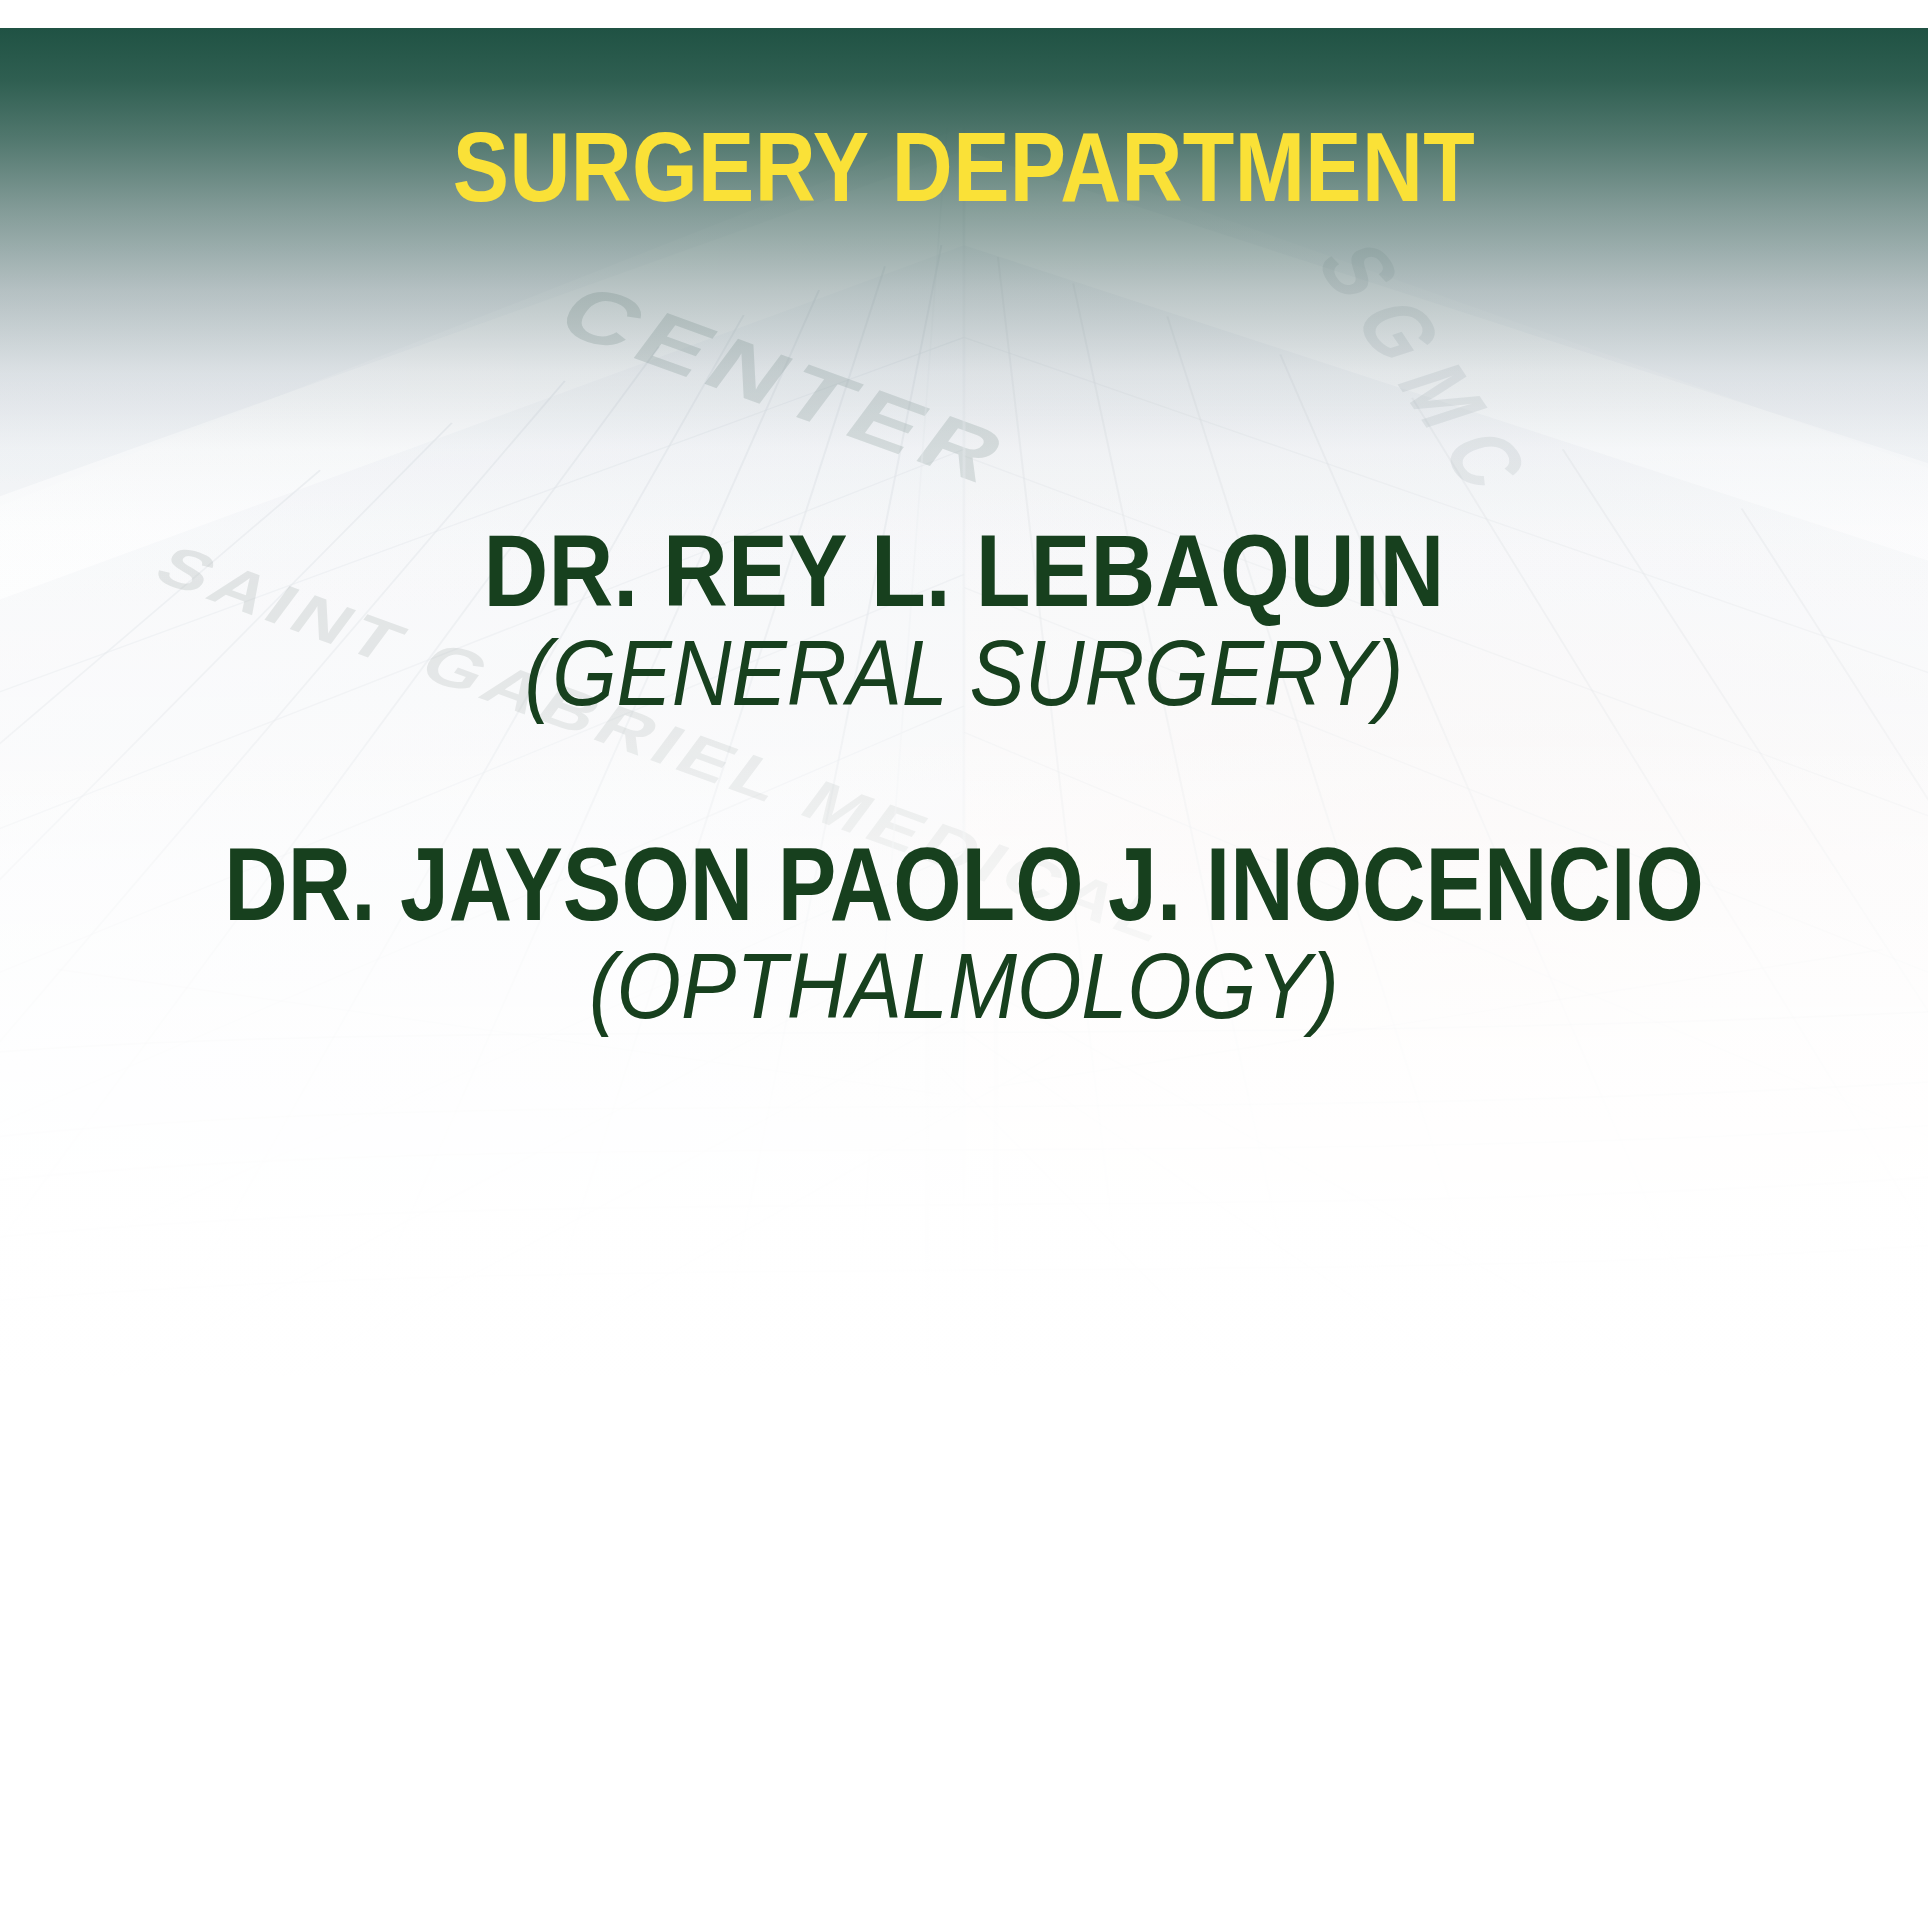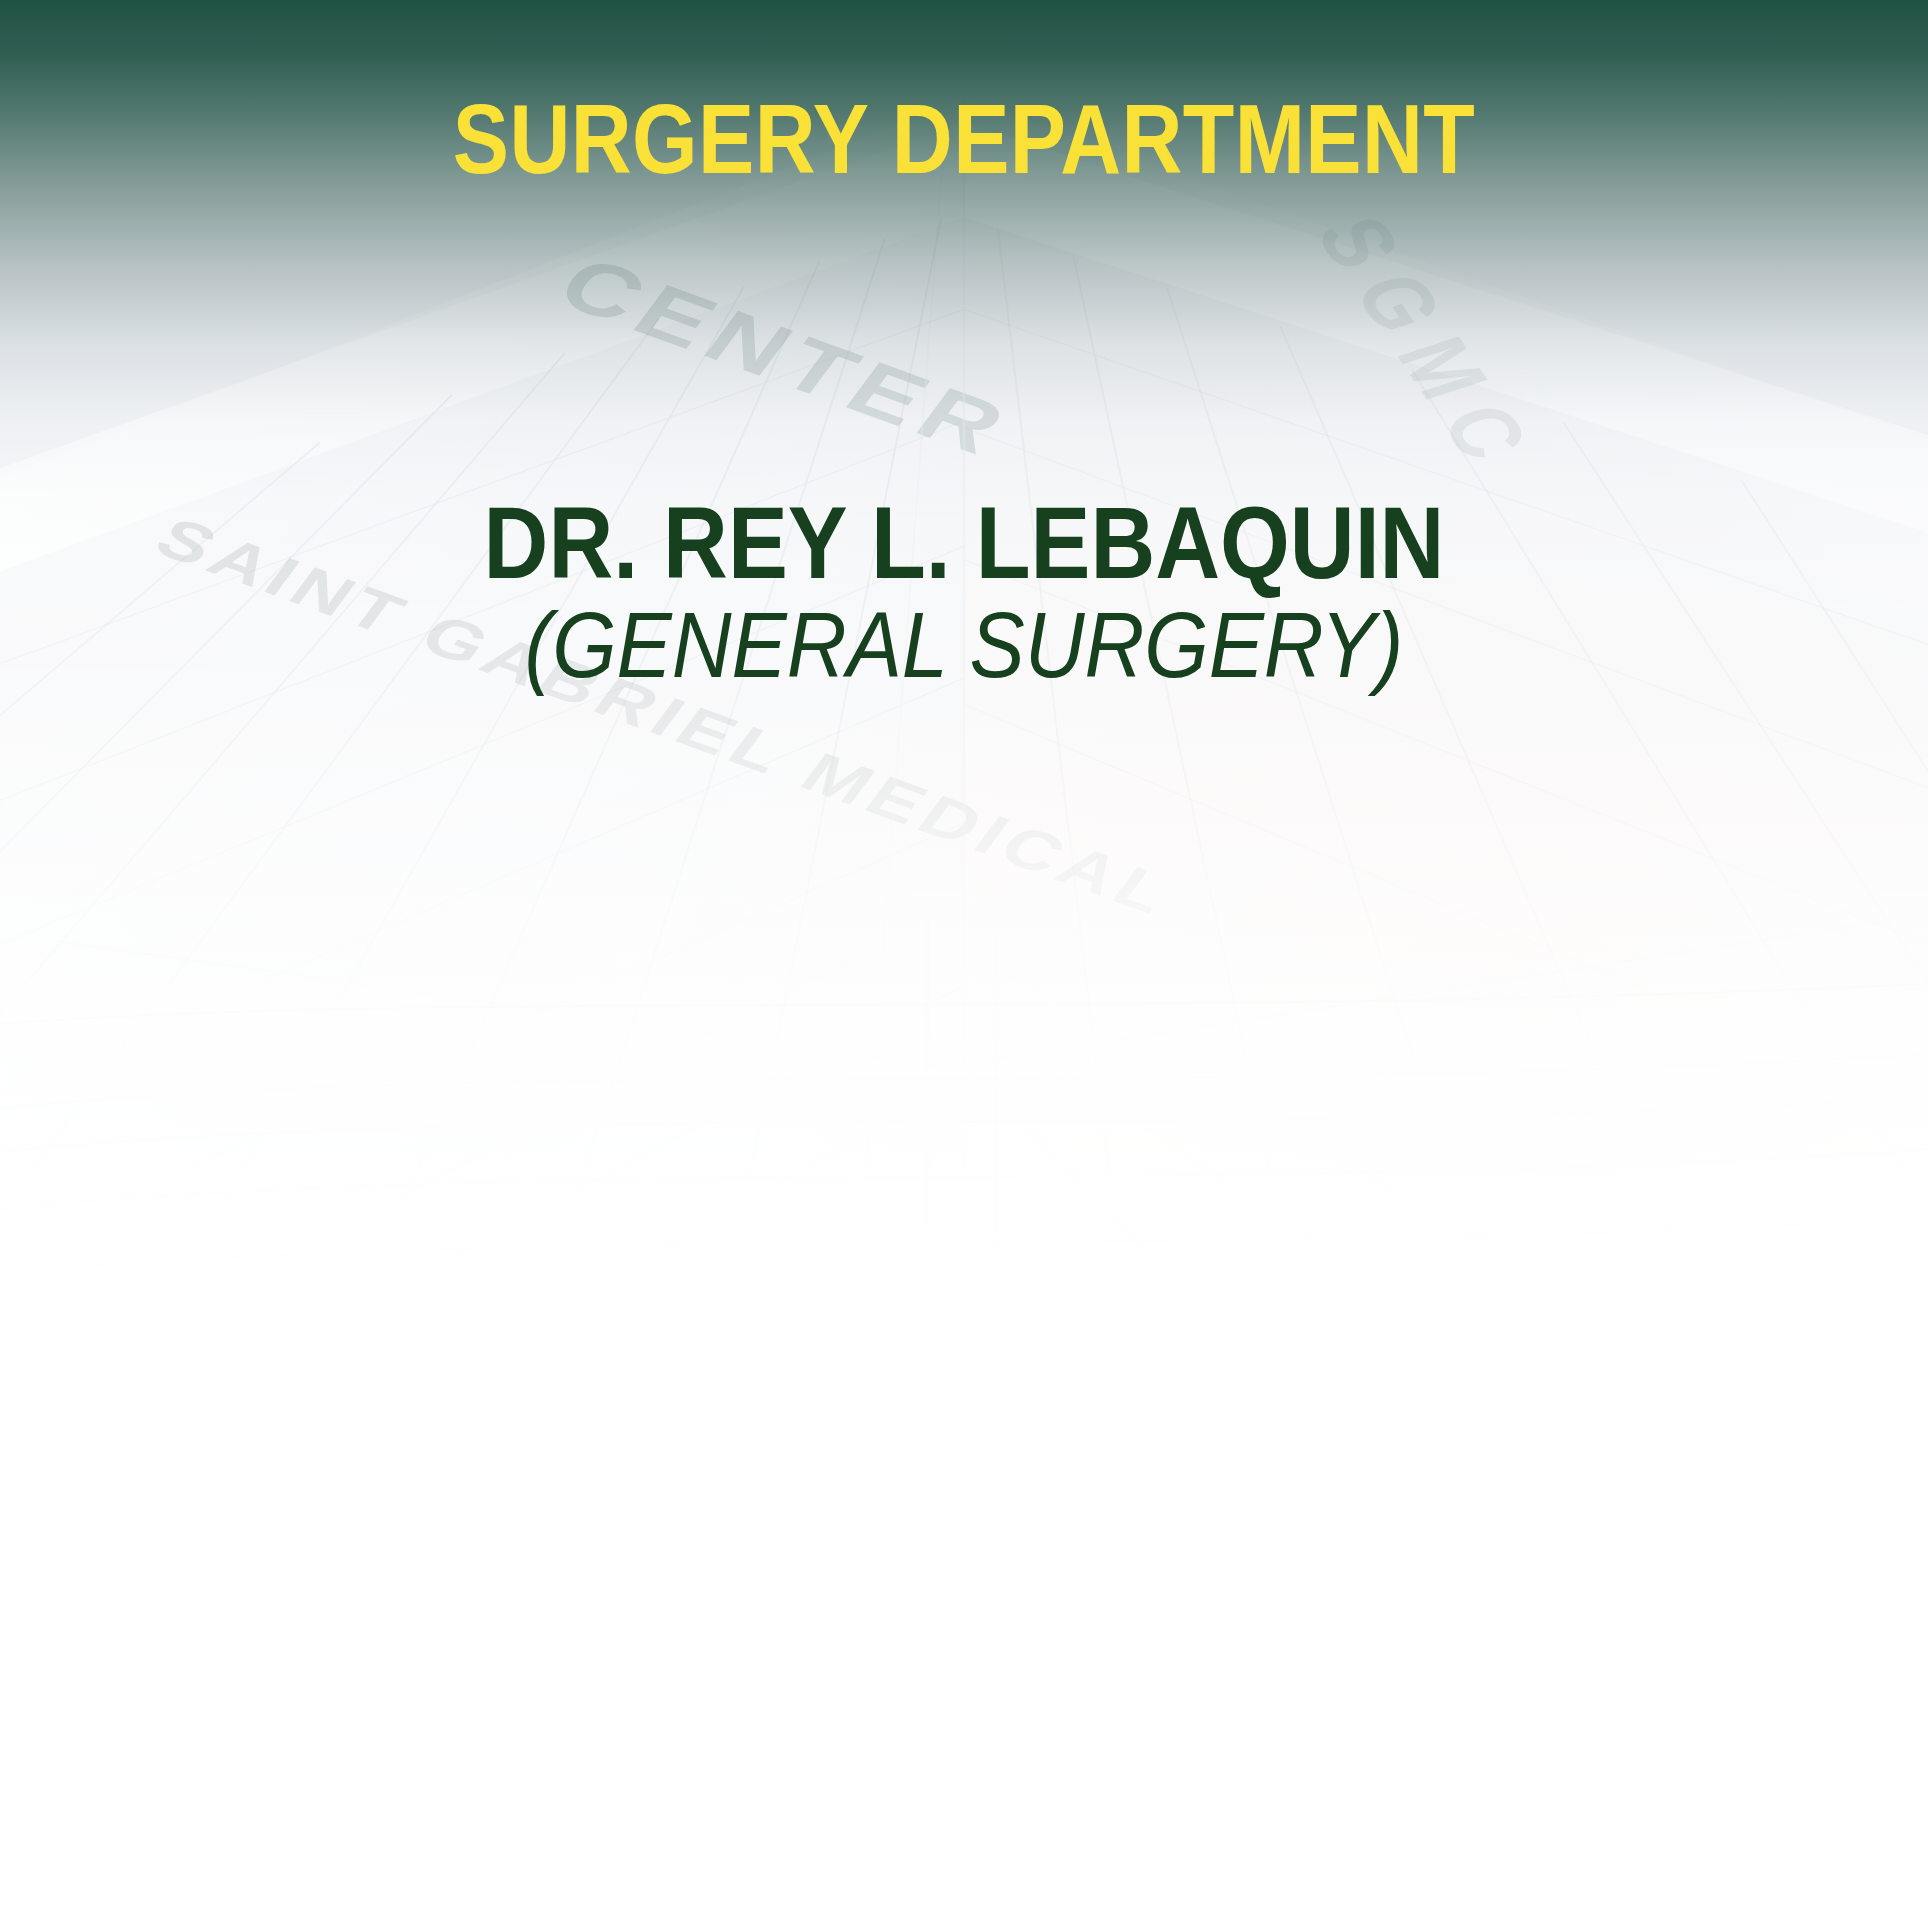--- a/index.html
+++ b/index.html
@@ -9,20 +9,21 @@
     background: #ffffff;
   }
 
   #poster {
     position: relative;
     width: 1928px;
     height: 1348px;
     overflow: hidden;
     background: #f3f4f6;
     font-family: "Liberation Sans", sans-serif;
+    margin-top: 28px;
     -webkit-font-smoothing: antialiased;
   }
 
   
 
   .bg-layer {
     position: absolute;
     inset: 0;
     overflow: hidden;
   }
@@ -297,18 +298,22 @@
     <div class="dept-title">SURGERY DEPARTMENT</div>
 
     <div class="doctors">
 
       <div class="doctor d0">
         <div class="doc-name">DR. REY L. LEBAQUIN</div>
         <div class="doc-spec">(GENERAL SURGERY)</div>
       </div>
 
 
+      <div class="doctor d2">
+        <div class="doc-name">DR. JAYSON PAOLO J. INOCENCIO</div>
+        <div class="doc-spec">(OPTHALMOLOGY)</div>
+      </div>
 
     </div>
   </div>
 
 </div>
 
 
 </body></html>

